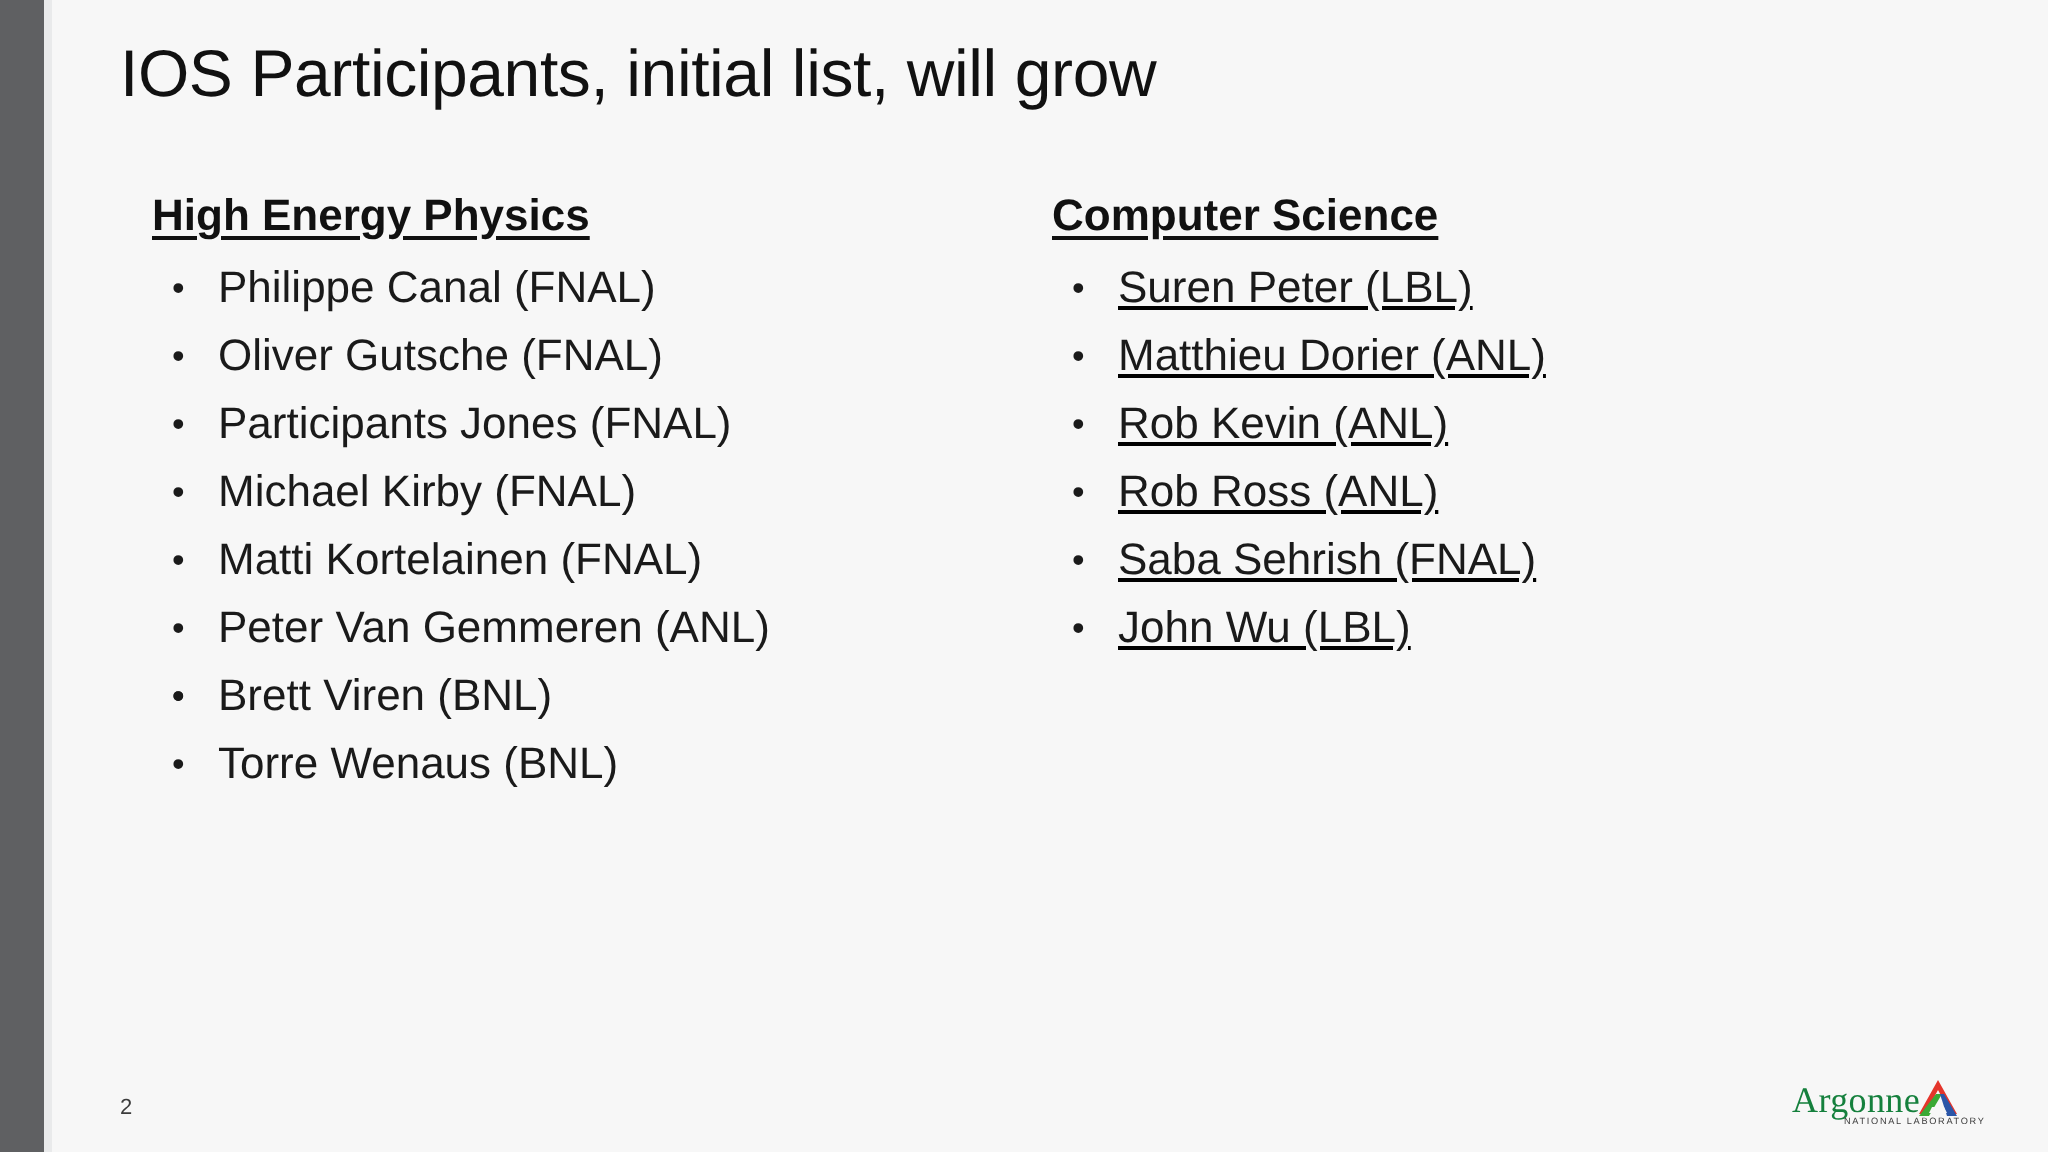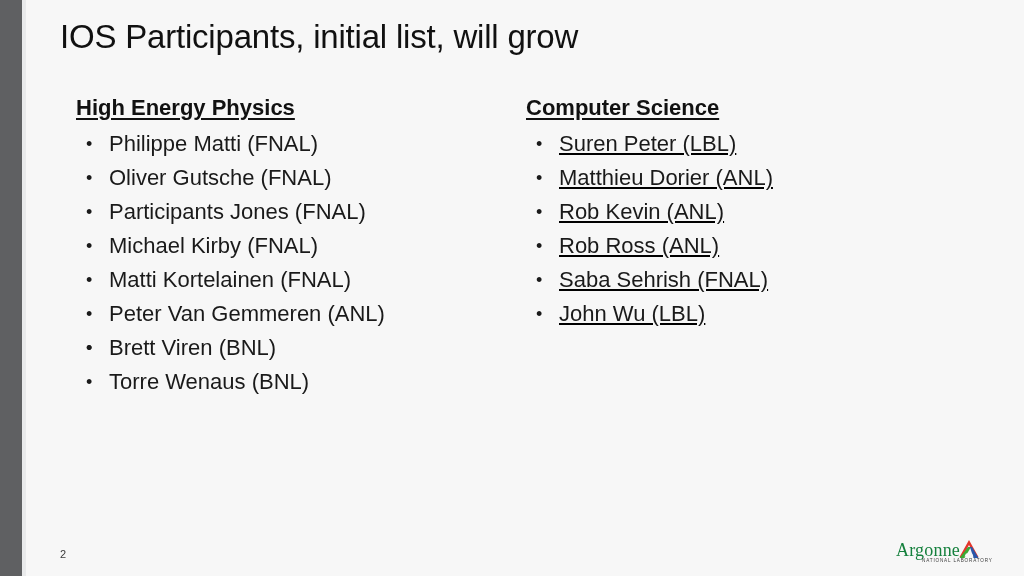--- a/index.html
+++ b/index.html
@@ -138,21 +138,21 @@
 <div class="slide">
 
   <div class="left-bar"></div>
   <div class="bar-gap"></div>
 
   <div class="slide-title">IOS Participants, initial list, will grow</div>
 
   <div class="column col-left">
     <div class="col-heading">High Energy Physics</div>
     <ul class="bullet-list">
-      <li><span class="bullet-dot">•</span><span>Philippe Matti (FNAL)</span></li>
+      <li><span class="bullet-dot">•</span><span>Philippe Canal (FNAL)</span></li>
       <li><span class="bullet-dot">•</span><span>Oliver Gutsche (FNAL)</span></li>
       <li><span class="bullet-dot">•</span><span>Participants Jones (FNAL)</span></li>
       <li><span class="bullet-dot">•</span><span>Michael Kirby (FNAL)</span></li>
       <li><span class="bullet-dot">•</span><span>Matti Kortelainen (FNAL)</span></li>
       <li><span class="bullet-dot">•</span><span>Peter Van Gemmeren (ANL)</span></li>
       <li><span class="bullet-dot">•</span></li>
       <li><span class="bullet-dot">•</span><span>Brett Viren (BNL)</span></li>
       <li><span class="bullet-dot">•</span><span>Torre Wenaus (BNL)</span></li>
     </ul>
   </div>

